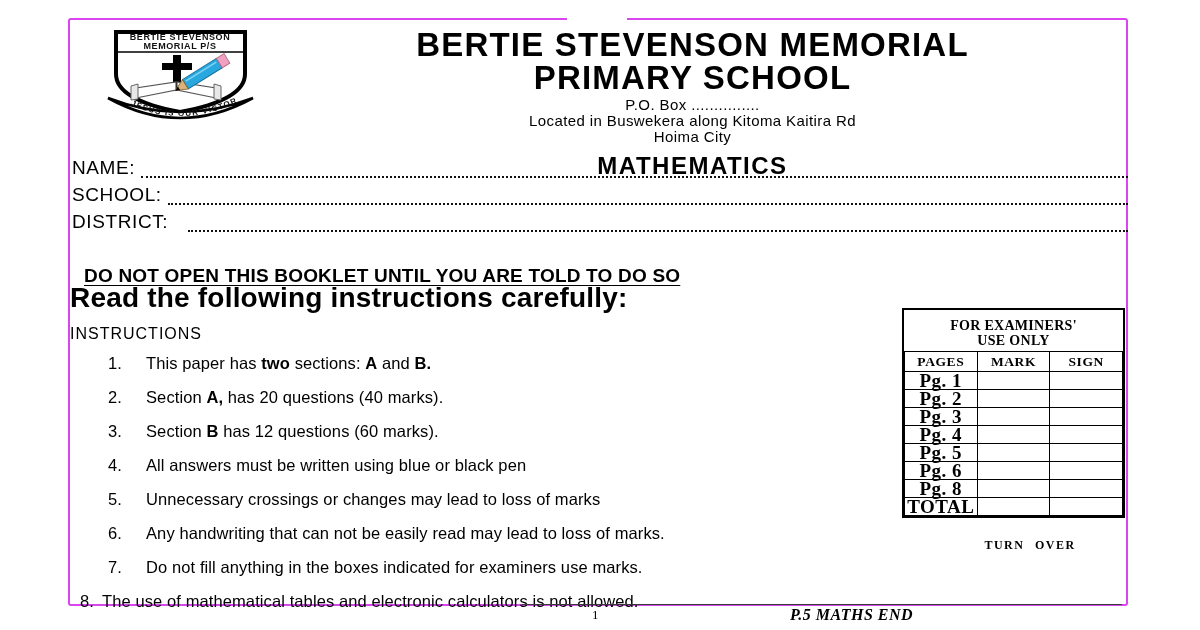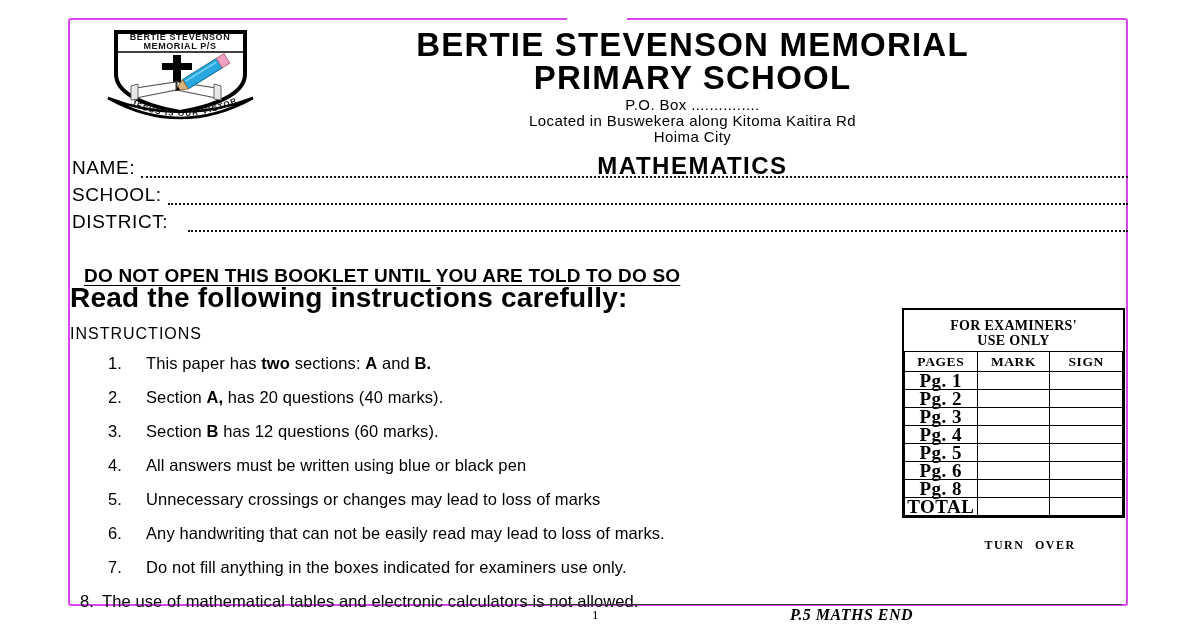--- a/index.html
+++ b/index.html
@@ -375,21 +375,21 @@
         <div class="ins-item">
           <span class="ins-num">5.</span>
           <span class="ins-text"><span>Unnecessary crossings or changes may lead to loss of marks</span></span>
         </div>
         <div class="ins-item">
           <span class="ins-num">6.</span>
           <span class="ins-text"><span>Any handwriting that can not  be easily read may lead to loss of marks.</span></span>
         </div>
         <div class="ins-item">
           <span class="ins-num">7.</span>
-          <span class="ins-text"><span>Do not fill anything in the boxes indicated for examiners use only.</span></span>
+          <span class="ins-text"><span>Do not fill anything in the boxes indicated for examiners use marks.</span></span>
         </div>
         <div class="ins-item last">
           <span class="ins-num">8.</span>
           <span class="ins-text"><span>The use of mathematical tables and electronic calculators is not allowed.</span></span>
         </div>
       </div>
 
     <div id="examiners-table">
       <table>
         <tbody>

